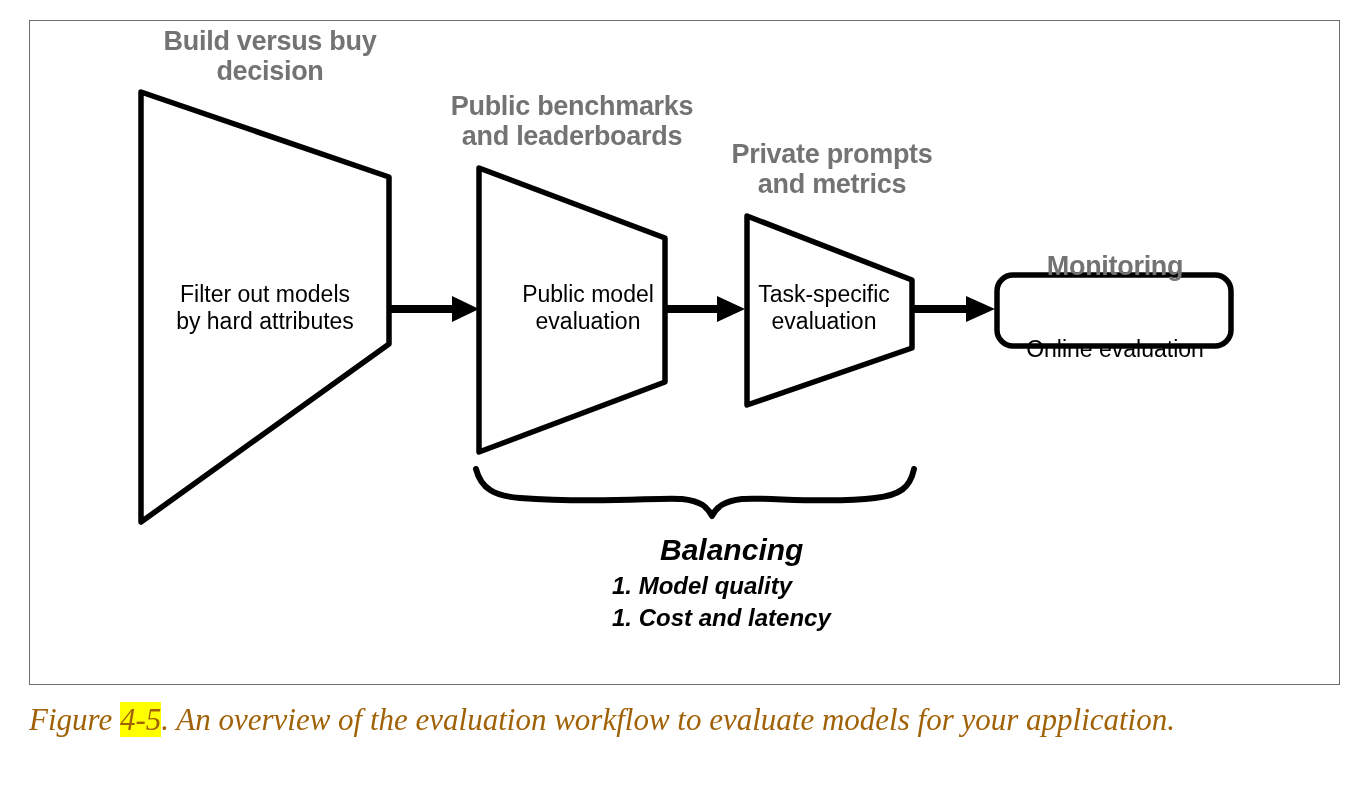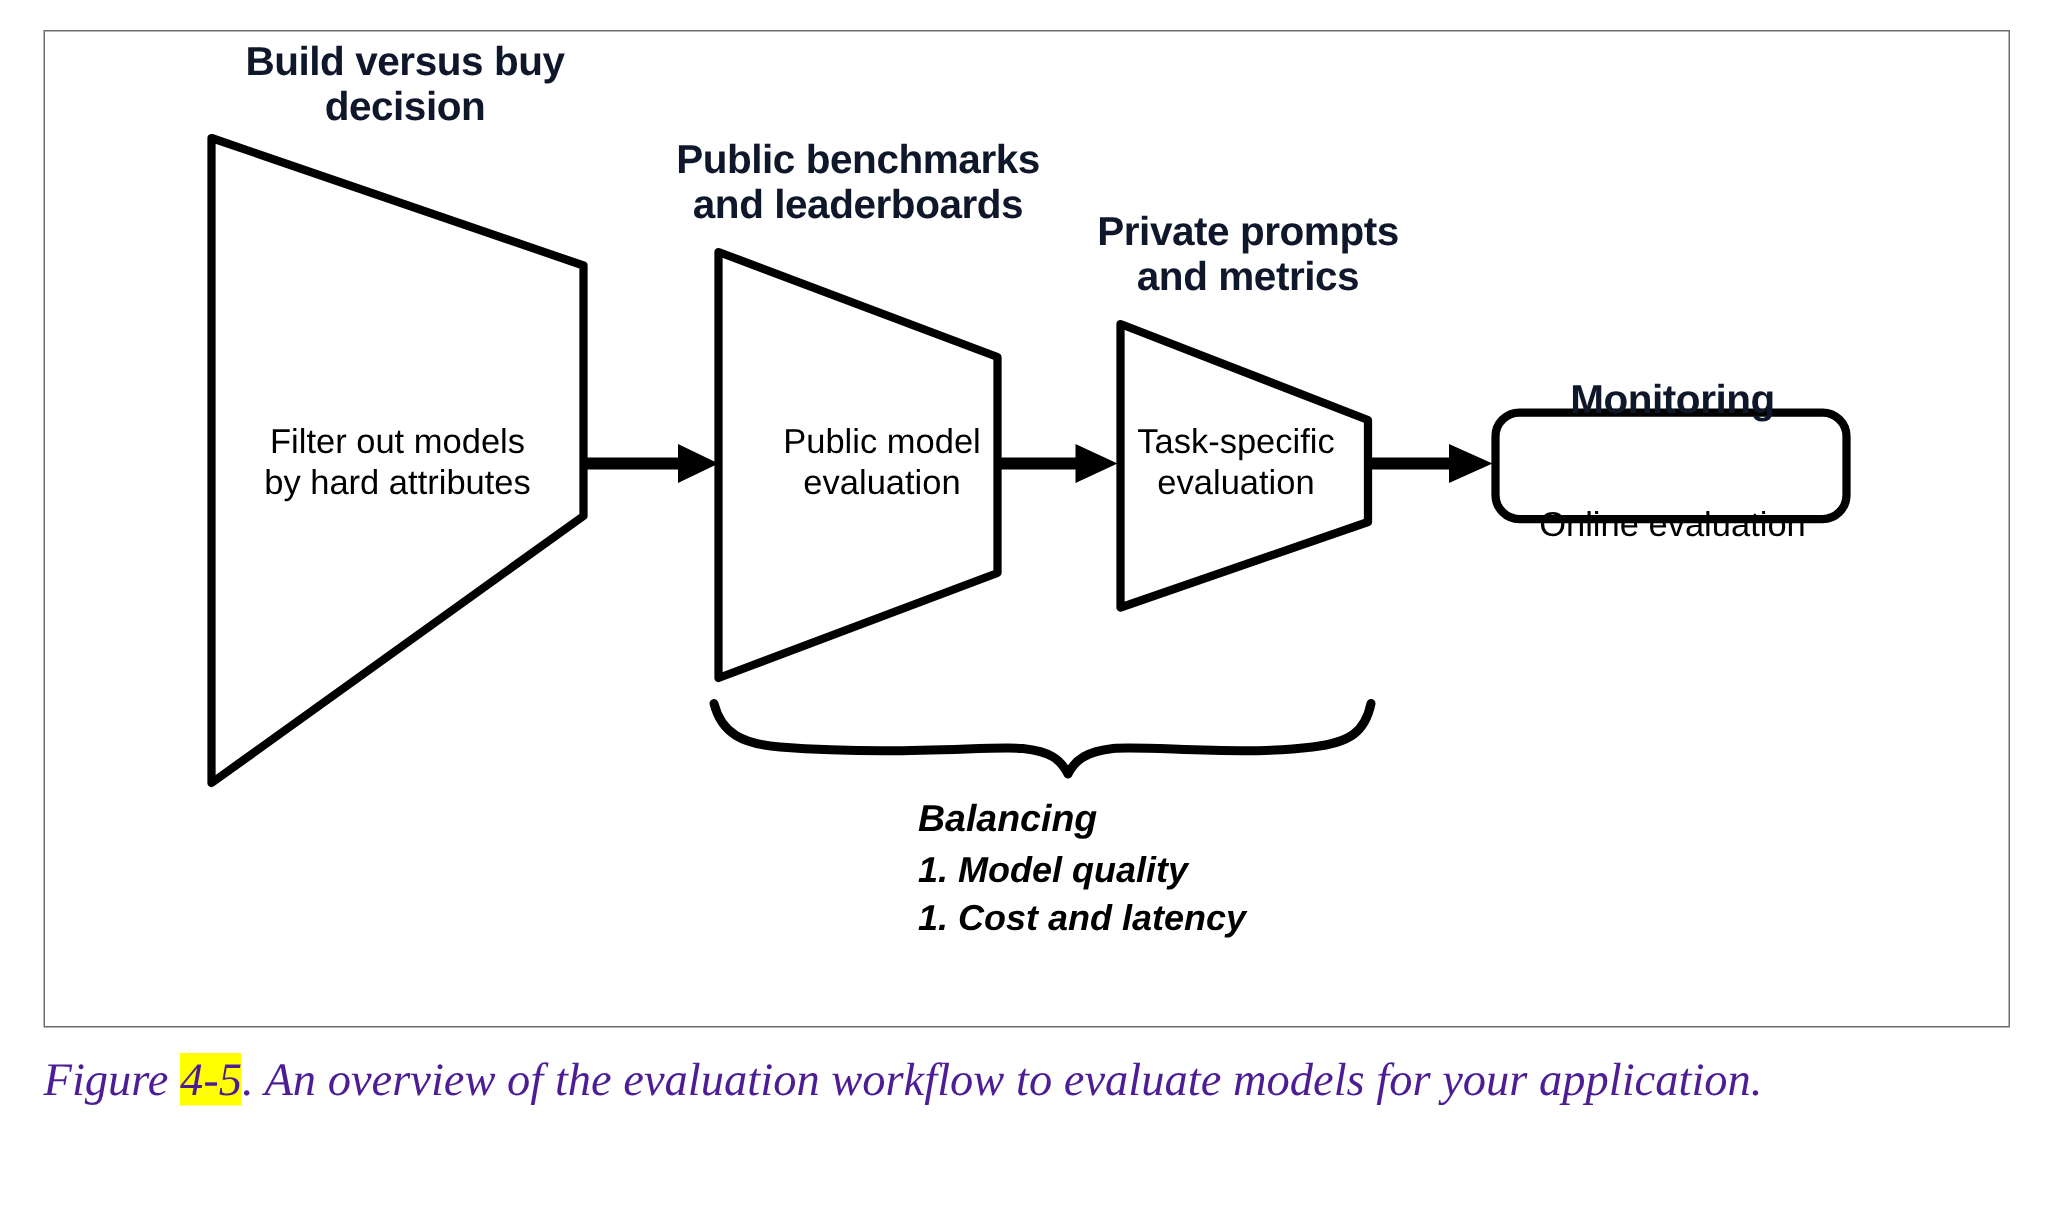--- a/index.html
+++ b/index.html
@@ -62,21 +62,21 @@
   }
 
   
   .stage-title {
     position: absolute;
     text-align: center;
     font-family: "Liberation Sans", sans-serif;
     font-weight: bold;
     font-size: 27px;
     line-height: 1.12;
-    color: #0f172a;
+    color: #737373;
     letter-spacing: -0.3px;
     white-space: pre-line;
   }
   .stage-body {
     position: absolute;
     text-align: center;
     font-family: "Liberation Sans", sans-serif;
     font-weight: normal;
     font-size: 23px;
     line-height: 1.16;
@@ -88,23 +88,24 @@
   #balancing-block {
     position: absolute;
     left: 612px;
     top: 533px;
     width: 420px;
   }
   #balancing-heading {
     font-family: "Liberation Sans", sans-serif;
     font-style: italic;
     font-weight: bold;
-    font-size: 25px;
+    font-size: 30px;
     line-height: 1.1;
     margin-bottom: 4px;
+    margin-left: 48px;
   }
   #balancing-list {
     font-family: "Liberation Sans", sans-serif;
     font-style: italic;
     font-weight: bold;
     font-size: 24px;
     line-height: 1.34;
   }
   #balancing-list div {
     white-space: nowrap;
@@ -113,21 +114,21 @@
   
   #figure-caption {
     position: absolute;
     left: 29px;
     top: 700px;
     width: 1180px;
     font-family: "Liberation Serif", serif;
     font-style: italic;
     font-size: 31px;
     line-height: 1.32;
-    color: #4c1d95;
+    color: #a16207;
   }
   #figure-caption .hl {
     background: #ffff00;
   }
 </style>
 </head>
 <body>
 
 <div id="page">
 

